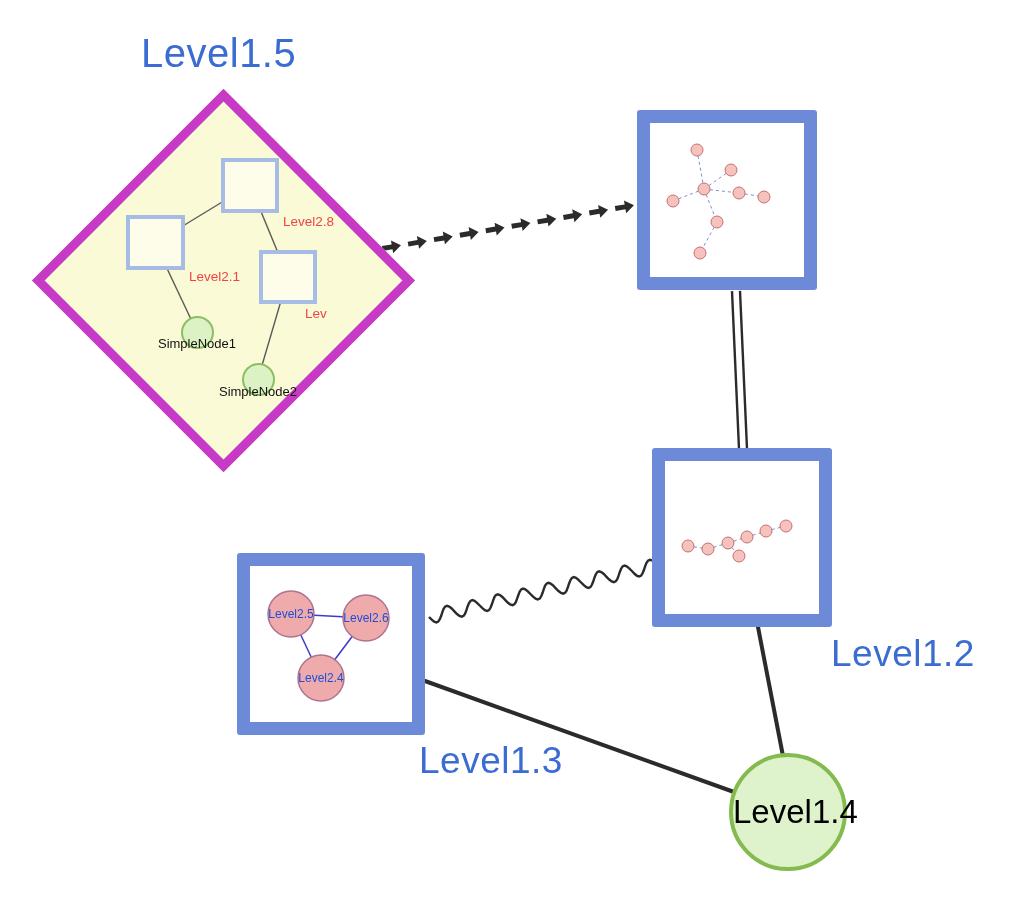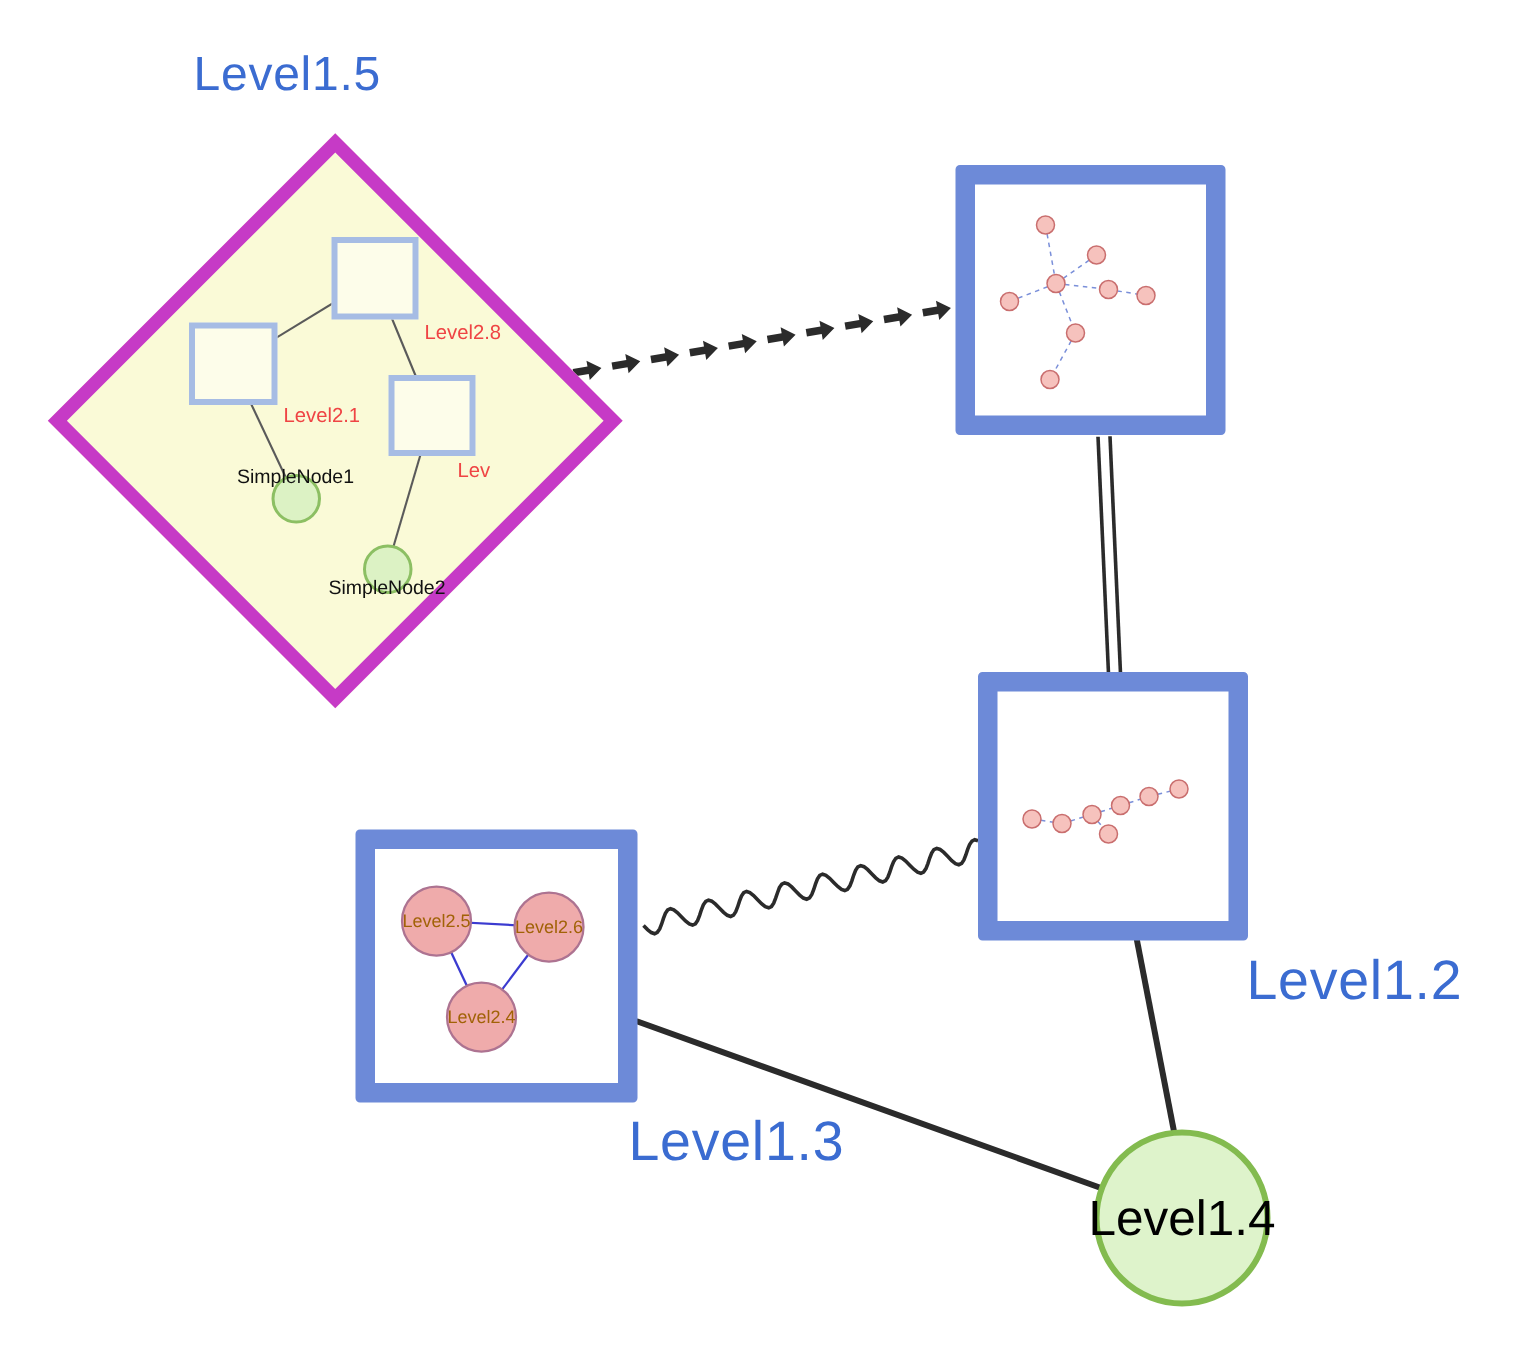--- a/index.html
+++ b/index.html
@@ -2,21 +2,21 @@
 <html><head>
 <meta charset="utf-8">
 <style>
   *{margin:0;padding:0;box-sizing:border-box}
   html,body{background:#ffffff}
   #canvas{position:relative;width:1026px;height:900px;background:#fff;
           font-family:"Liberation Sans",sans-serif;overflow:hidden}
   #edge-layer{position:absolute;left:0;top:0;width:1026px;height:900px;z-index:1;pointer-events:none}
 
   .big-label{position:absolute;z-index:3;color:#3b6cd1;font-size:37px;letter-spacing:.5px;white-space:nowrap}
-  #lbl15{left:129px;top:31px;font-size:32px}
+  #lbl15{left:141px;top:31px;font-size:40px}
   #lbl11{left:820px;top:296px}
   #lbl12{left:831px;top:633px}
   #lbl13{left:419px;top:740px}
 
   .sq{position:absolute;z-index:2;background:#fff;border:13px solid #6d8ad8;border-radius:3px}
   #sq11{left:637px;top:110px;width:180px;height:180px}
   #sq12{left:652px;top:448px;width:180px;height:179px}
   #sq13{left:237px;top:553px;width:188px;height:182px}
   .mini{position:absolute;left:0;top:0;width:100%;height:100%;overflow:visible;pointer-events:none}
 
@@ -32,32 +32,32 @@
   .inner-label{position:absolute;font-size:13.5px;color:#ef4444;white-space:nowrap}
   #lblA{left:251px;top:124px}
   #lblB{left:157px;top:179px}
   #lblC{left:273px;top:216px}
 
   .green-node{position:absolute;width:33px;height:33px;border-radius:50%;
               background:#dcf2c4;border:2px solid #8cbf63}
   #sn1{left:149px;top:226px}
   #sn2{left:210px;top:273px}
   .node-label{position:absolute;font-size:13px;color:#111;width:110px;text-align:center;white-space:nowrap}
-  #lblSN1{left:110px;top:220px}
+  #lblSN1{left:110px;top:246px}
   #lblSN2{left:171px;top:294px}
 
-  .tri-label{position:absolute;font-size:12px;color:#a16207;transform:translate(-50%,-50%);
+  .tri-label{position:absolute;font-size:12px;color:#1d4ed8;transform:translate(-50%,-50%);
              white-space:nowrap;z-index:2;pointer-events:none}
   #lblT1{left:41px;top:48px}
   #lblT2{left:116px;top:52px}
   #lblT3{left:71px;top:112px}
 
   #circle14{position:absolute;left:729px;top:753px;width:118px;height:118px;border-radius:50%;
             background:#def3cb;border:4px solid #83bb4f;z-index:2;
-            display:flex;align-items:center;justify-content:center}
+            display:flex;align-items:center;}
   #circle14 span{font-size:33px;color:#000;white-space:nowrap}
 </style>
 </head>
 <body>
 
 <div id="canvas">
 
   <svg id="edge-layer">
       <polygon points="-15,-2.5 -5,-2.5 -5,-6.5 4,0 -5,6.5 -5,2.5 -15,2.5" fill="#2b2b2b" transform="translate(397,246) rotate(-9.74122852839484)"></polygon>
       <polygon points="-15,-2.5 -5,-2.5 -5,-6.5 4,0 -5,6.5 -5,2.5 -15,2.5" fill="#2b2b2b" transform="translate(422.8888888888889,241.55555555555554) rotate(-9.74122852839484)"></polygon>

